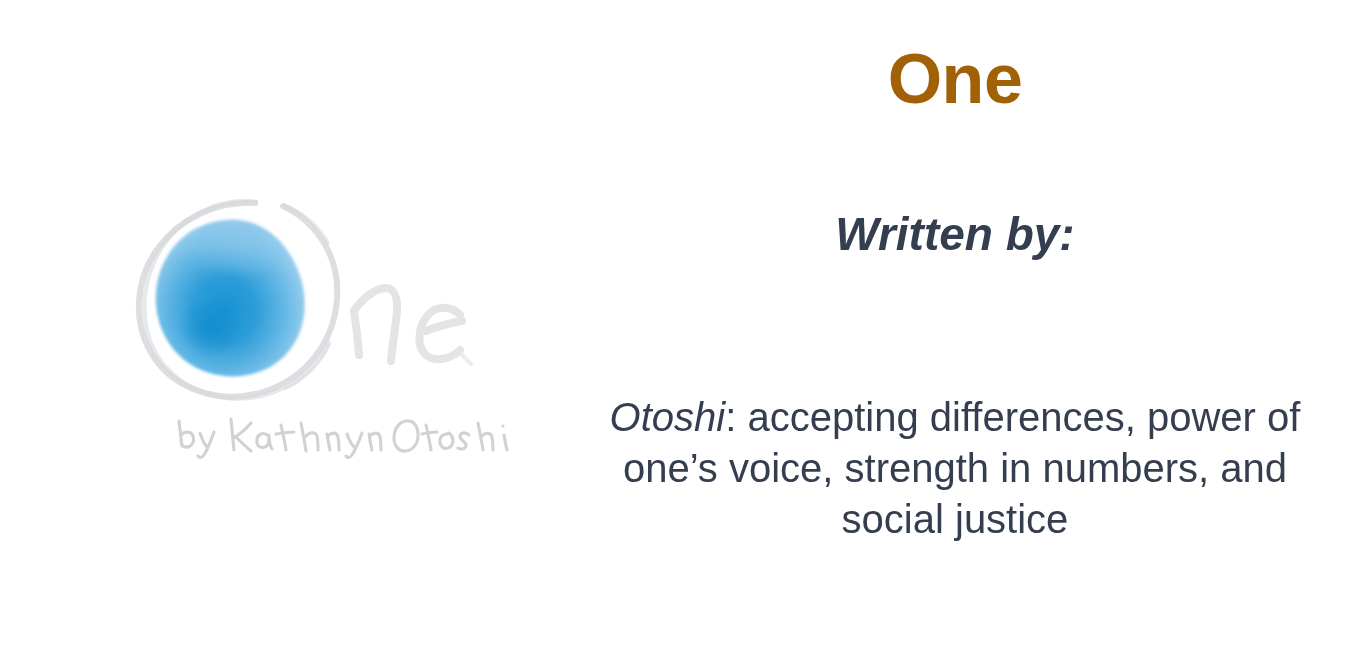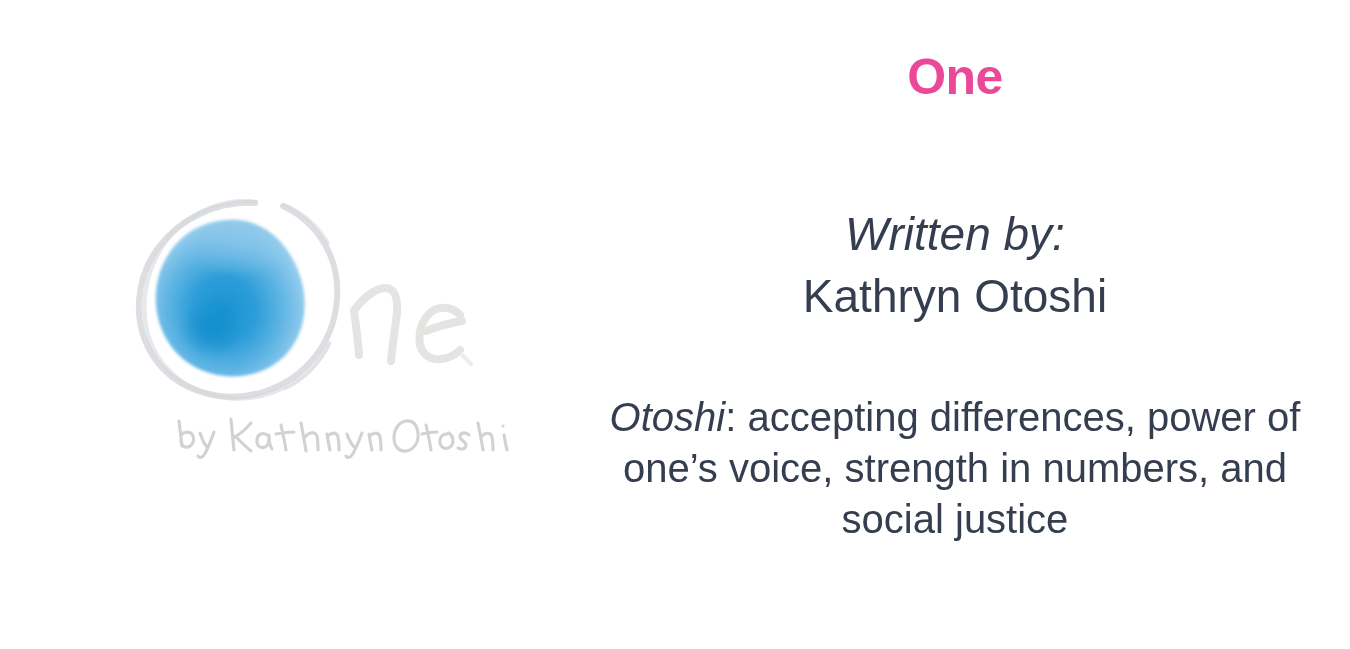--- a/index.html
+++ b/index.html
@@ -86,38 +86,38 @@
     left: 600px;
     top: 0px;
     width: 710px;
     height: 649px;
     text-align: center;
   }
 
   .book-title {
     position: absolute;
     left: 0;
-    top: 52px;
+    top: 44px;
     width: 100%;
-    font-size: 50px;
+    font-size: 70px;
     font-weight: bold;
     line-height: 1.0;
     letter-spacing: -0.5px;
-    color: #ec4899;
+    color: #a16207;
   }
 
   .written-block {
     position: absolute;
     left: 0;
     top: 203px;
     width: 100%;
     font-size: 46px;
     line-height: 62px;
     color: #343E4F;
-    font-weight: normal;
+    font-weight: bold;
   }
   .written-label {
     display: block;
     font-style: italic;
   }
   .author-name {
     display: block;
     font-style: normal;
   }
 
@@ -260,21 +260,20 @@
 
     </div>
   </div>
 
   <div class="text-panel">
 
     <div class="book-title">One</div>
 
     <div class="written-block">
       <span class="written-label">Written by:</span>
-      <span class="author-name">Kathryn Otoshi</span>
     </div>
 
     <div class="themes-block">
       <span class="themes-label">Otoshi</span><span class="themes-colon">:</span><span class="themes-body"> accepting differences, power of one’s voice, strength in numbers, and social justice</span>
     </div>
 
   </div>
 
 </div>
 

